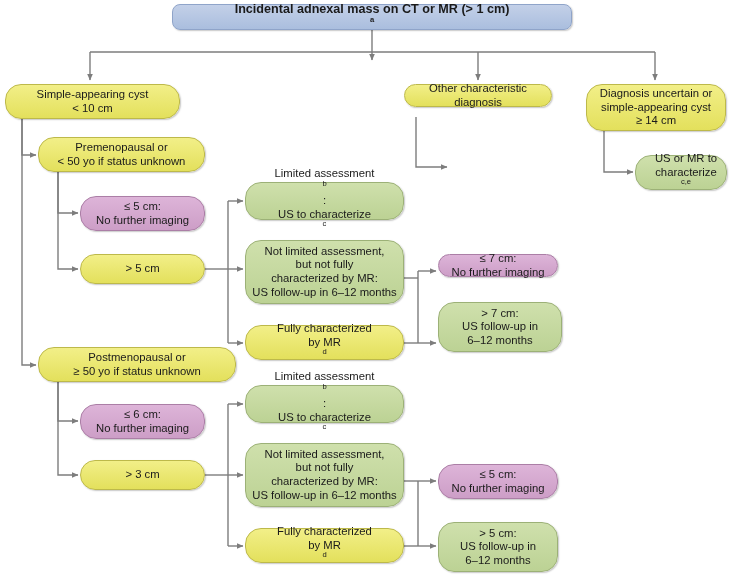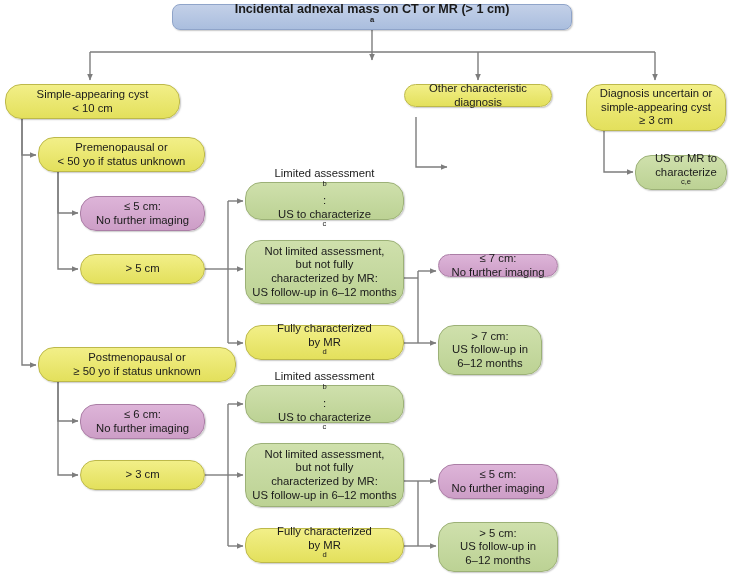--- a/index.html
+++ b/index.html
@@ -99,21 +99,21 @@
   </div>
 
   <div class="node n-yellow" style="left:404px;top:84px;width:148px;height:23px;text-align:center;">
     <span>Other characteristic
 diagnosis</span>
   </div>
 
   <div class="node n-yellow" style="left:586px;top:84px;width:140px;height:47px;">
     <span>Diagnosis uncertain or
 simple-appearing cyst
-≥ 3 cm</span>
+≥ 14 cm</span>
   </div>
 
 
   <div class="node n-green" style="left:635px;top:155px;width:92px;height:35px;padding-left:16px;">
     <span><span>US or MR to
 characterize</span><sup>c,e</sup></span>
   </div>
 
   <div class="node n-yellow" style="left:38px;top:137px;width:167px;height:35px;">
     <span>Premenopausal or
@@ -144,21 +144,21 @@
   <div class="node n-yellow" style="left:245px;top:325px;width:159px;height:35px;">
     <span><span>Fully characterized
 by MR</span><sup>d</sup></span>
   </div>
 
   <div class="node n-purple" style="left:438px;top:254px;width:120px;height:23px;">
     <span>≤ 7 cm:
 No further imaging</span>
   </div>
 
-  <div class="node n-green" style="left:438px;top:325px;width:104px;height:50px;">
+  <div class="node n-green" style="left:438px;top:302px;width:124px;height:50px;">
     <span>&gt; 7 cm:
 US follow-up in
 6–12 months</span>
   </div>
 
   <div class="node n-yellow" style="left:38px;top:347px;width:198px;height:35px;">
     <span>Postmenopausal or
 ≥ 50 yo if status unknown</span>
   </div>
 

